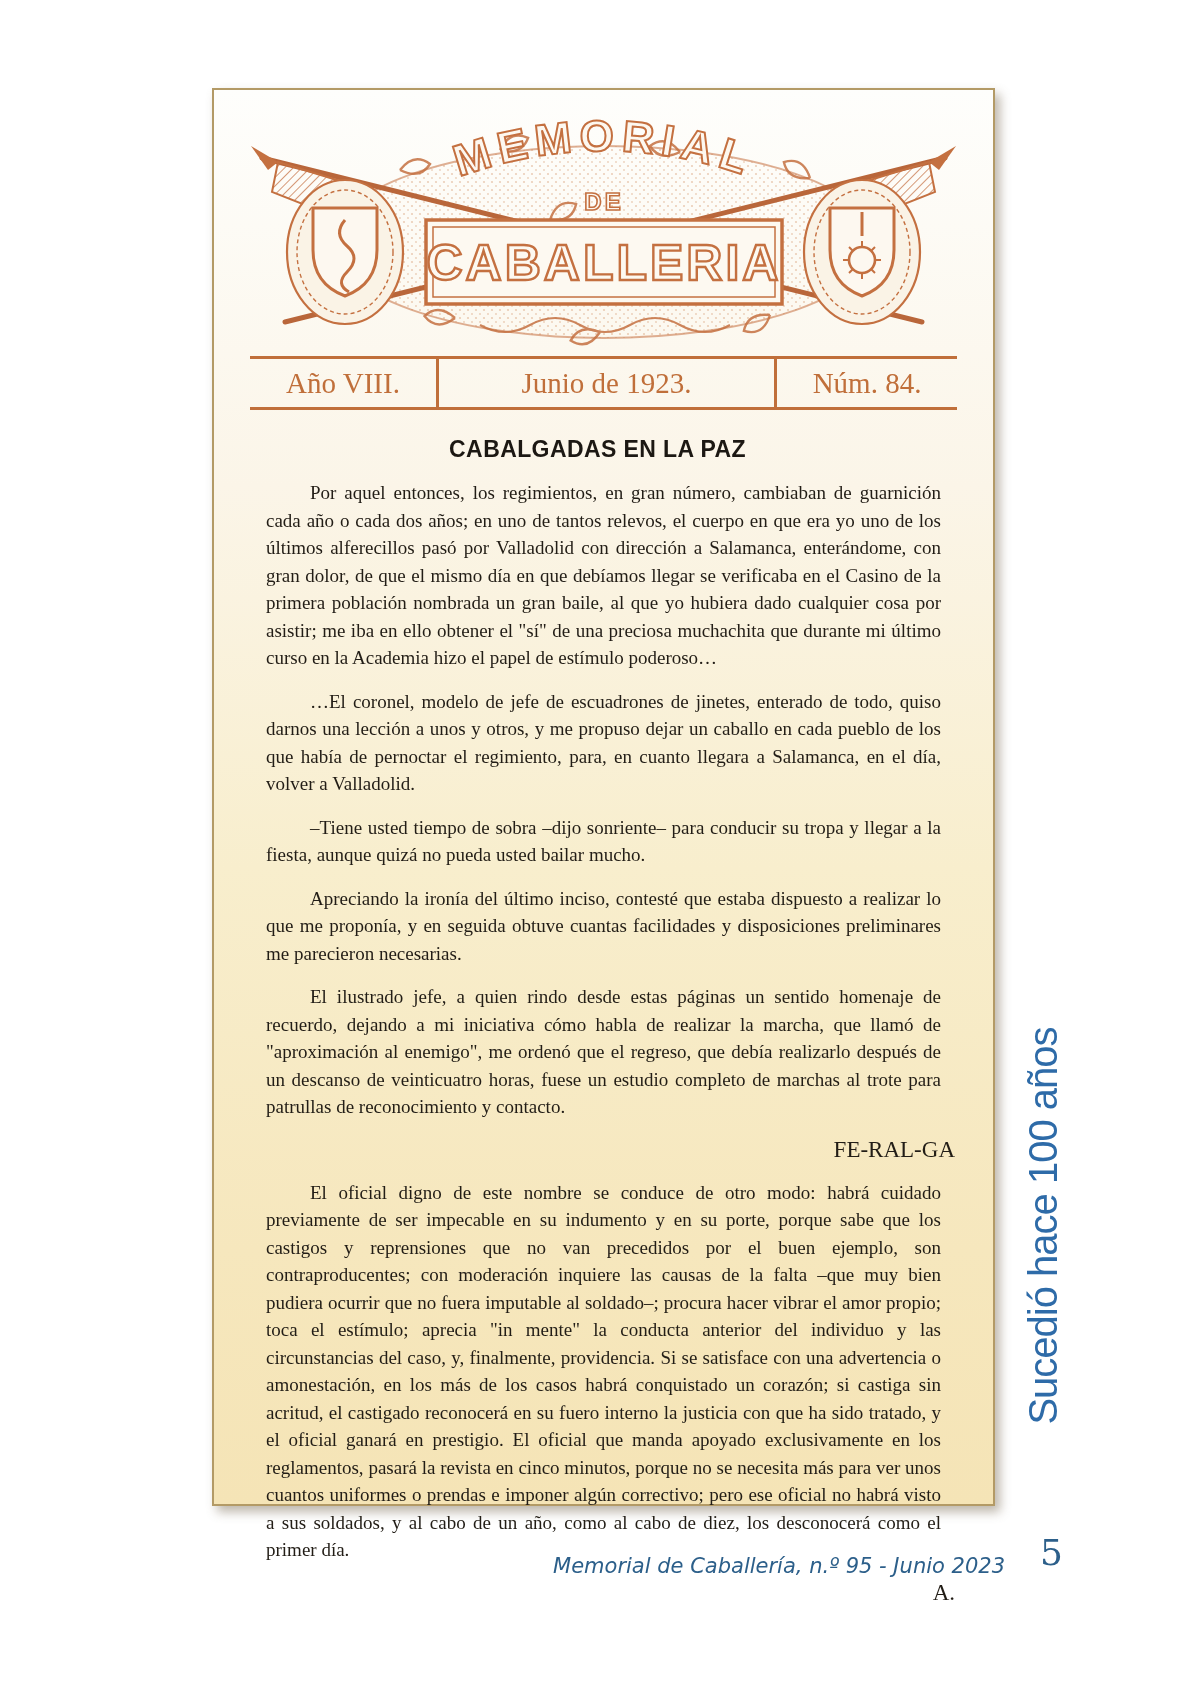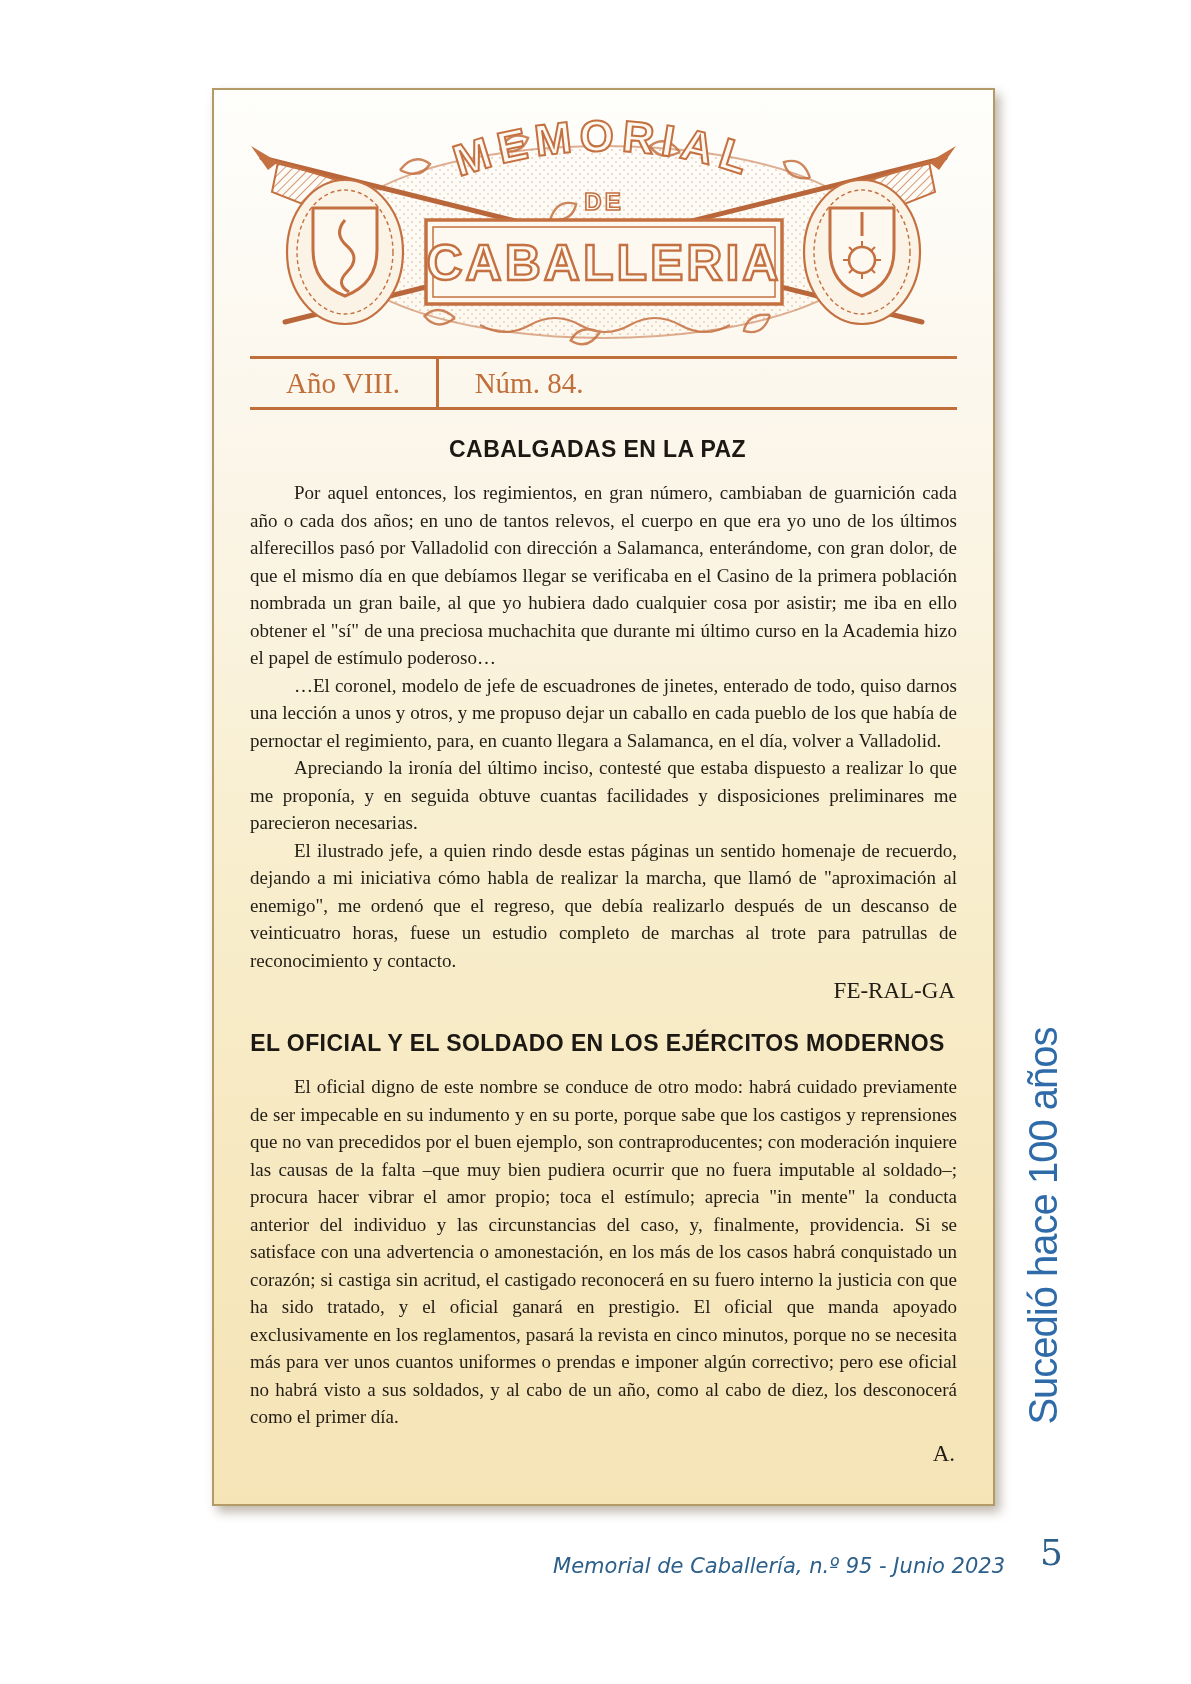--- a/index.html
+++ b/index.html
@@ -26,21 +26,21 @@
   .banner .cell{display:flex;align-items:center;justify-content:center;font-family:Liberation Serif, serif;}
   .cell-year{width:186px;border-right:3px solid #c06f3a;}
   .cell-date{flex:1;border-right:3px solid #c06f3a;}
   .cell-num{width:180px;text-align:right;}
   .article-title{
     margin:26px 12px 16px 0;text-align:center;
     font-family:"Liberation Sans",sans-serif;font-weight:bold;font-size:23px;
     letter-spacing:.4px;color:#1c1813;
   }
   .article p{
-    margin:0;font-size:19px;line-height:27.5px;text-align:justify;
+    margin:16px;font-size:19px;line-height:27.5px;text-align:justify;
     text-indent:44px;color:#221d16;
   }
   .signature{
     text-align:right;font-size:23px;color:#221d16;margin:4px 2px 0 0;
     font-family:"Liberation Serif",serif;
   }
   .signature-a{margin-top:10px;}
   .vertical-label{
     position:absolute;left:833px;top:1200px;width:420px;height:52px;
     transform:rotate(-90deg);
@@ -135,34 +135,35 @@
       </text>
       <text x="354" y="110" text-anchor="middle" font-size="24" letter-spacing="3" fill="#fdf8f0" stroke="#c47040" stroke-width="1.6">DE</text>
       <rect x="176" y="120" width="356" height="84" fill="#fdf9f1" stroke="#c47040" stroke-width="3.5"></rect>
       <rect x="183" y="127" width="342" height="70" fill="none" stroke="#c47040" stroke-width="1.5"></rect>
       <text x="354" y="180" text-anchor="middle" font-size="50" letter-spacing="3" fill="#fdf9f1" stroke="#c47040" stroke-width="2.4">CABALLERIA</text>
     </g>
   </svg>
 
   <div class="banner">
     <div class="cell cell-year">Año VIII.</div>
+    <div class="cell cell-date">Junio de 1923.</div>
     <div class="cell cell-num">Núm. 84.</div>
   </div>
 
   <div class="article">
     <h2 class="article-title">CABALGADAS EN LA PAZ</h2>
     <p>Por aquel entonces, los regimientos, en gran número, cambiaban de guarnición cada año o cada dos años; en uno de tantos relevos, el cuerpo en que era yo uno de los últimos alferecillos pasó por Valladolid con dirección a Salamanca, enterándome, con gran dolor, de que el mismo día en que debíamos llegar se verificaba en el Casino de la primera población nombrada un gran baile, al que yo hubiera dado cualquier cosa por asistir; me iba en ello obtener el "sí" de una preciosa muchachita que durante mi último curso en la Academia hizo el papel de estímulo poderoso…</p>
     <p>…El coronel, modelo de jefe de escuadrones de jinetes, enterado de todo, quiso darnos una lección a unos y otros, y me propuso dejar un caballo en cada pueblo de los que había de pernoctar el regimiento, para, en cuanto llegara a Salamanca, en el día, volver a Valladolid.</p>
+    <p>–Tiene usted tiempo de sobra –dijo sonriente– para conducir su tropa y llegar a la fiesta, aunque quizá no pueda usted bailar mucho.</p>
     <p>Apreciando la ironía del último inciso, contesté que estaba dispuesto a realizar lo que me proponía, y en seguida obtuve cuantas facilidades y disposiciones preliminares me parecieron necesarias.</p>
     <p>El ilustrado jefe, a quien rindo desde estas páginas un sentido homenaje de recuerdo, dejando a mi iniciativa cómo habla de realizar la marcha, que llamó de "aproximación al enemigo", me ordenó que el regreso, que debía realizarlo después de un descanso de veinticuatro horas, fuese un estudio completo de marchas al trote para patrullas de reconocimiento y contacto.</p>
     <div class="signature">FE-RAL-GA</div>
   </div>
 
   <div class="article">
-    <h2 class="article-title">EL OFICIAL Y EL SOLDADO EN LOS EJÉRCITOS MODERNOS</h2>
     <p>El oficial digno de este nombre se conduce de otro modo: habrá cuidado previamente de ser impecable en su indumento y en su porte, porque sabe que los castigos y reprensiones que no van precedidos por el buen ejemplo, son contraproducentes; con moderación inquiere las causas de la falta –que muy bien pudiera ocurrir que no fuera imputable al soldado–; procura hacer vibrar el amor propio; toca el estímulo; aprecia "in mente" la conducta anterior del individuo y las circunstancias del caso, y, finalmente, providencia. Si se satisface con una advertencia o amonestación, en los más de los casos habrá conquistado un corazón; si castiga sin acritud, el castigado reconocerá en su fuero interno la justicia con que ha sido tratado, y el oficial ganará en prestigio. El oficial que manda apoyado exclusivamente en los reglamentos, pasará la revista en cinco minutos, porque no se necesita más para ver unos cuantos uniformes o prendas e imponer algún correctivo; pero ese oficial no habrá visto a sus soldados, y al cabo de un año, como al cabo de diez, los desconocerá como el primer día.</p>
     <div class="signature signature-a">A.</div>
   </div>
 
 </div>
 
 <div class="vertical-label">Sucedió hace 100 años</div>
 
 <div class="footer-credit">Memorial de Caballería, n.º 95 - Junio 2023</div>
 <div class="page-number">5</div>

